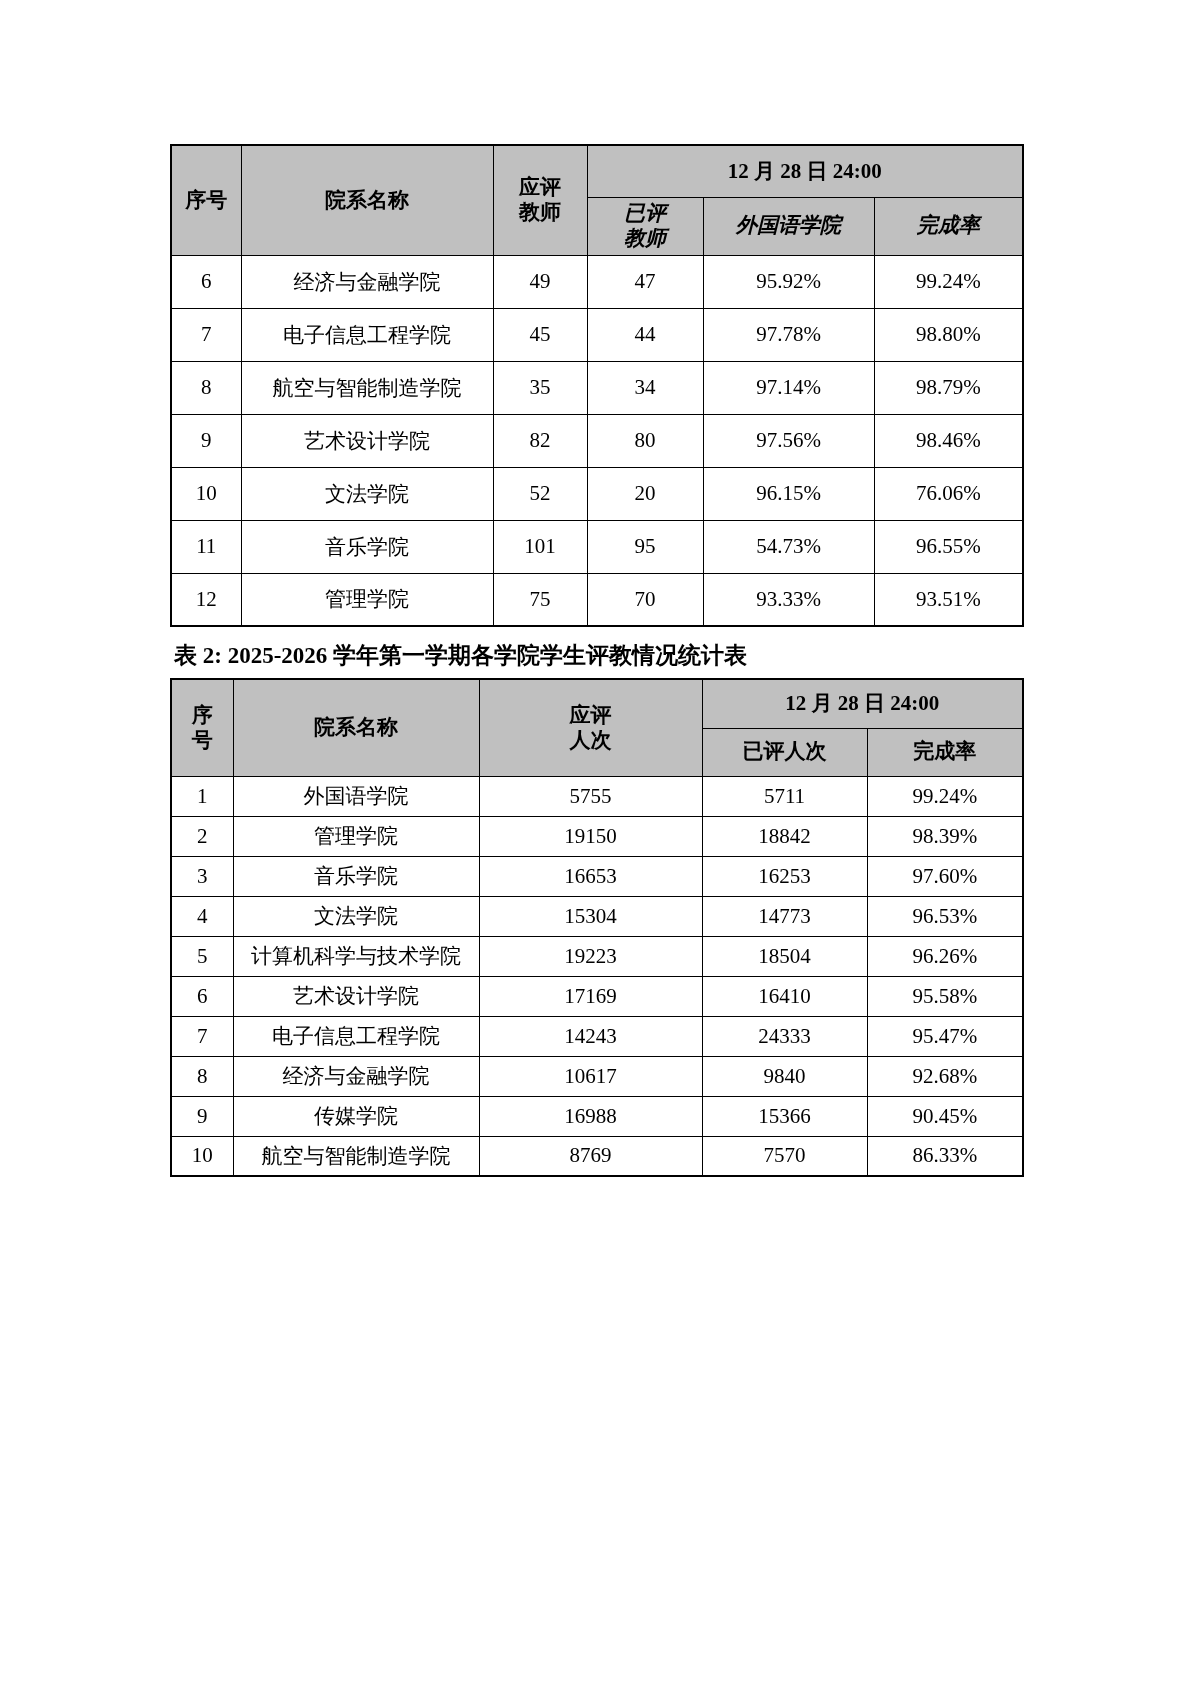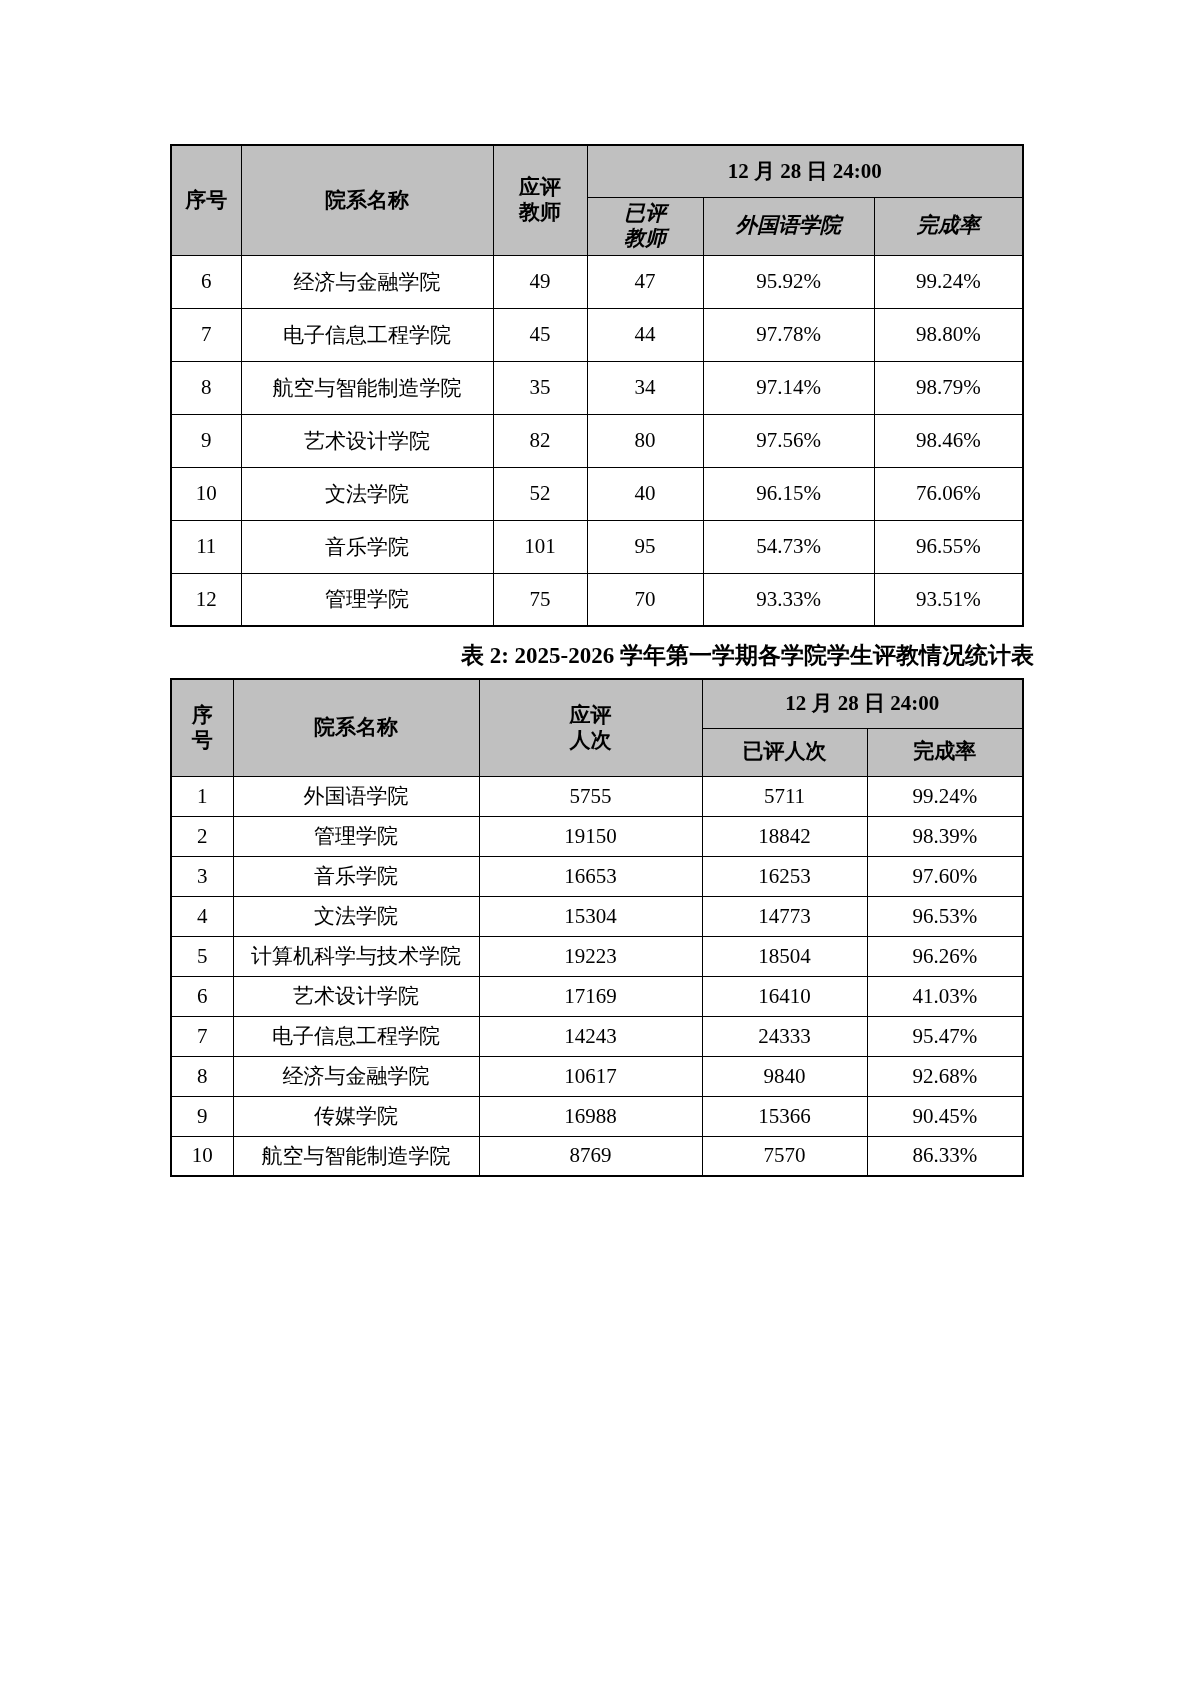--- a/index.html
+++ b/index.html
@@ -42,24 +42,24 @@
     font-weight: normal;
     white-space: nowrap;
   }
   #table1 { left: 170px; top: 144px; }
   #table1 tr.hrow1 { height: 52px; }
   #table1 tr.hrow2 { height: 58px; font-style: italic; }
   #table1 tbody tr { height: 53px; }
 
   #table2-title {
     position: absolute;
-    left: 182px;
+    left: 174px;
     top: 640px;
     width: 852px;
-    text-align: right;
+    text-align: left;
     font-size: 23px;
     font-weight: bold;
     white-space: nowrap;
   }
   #table2 { left: 170px; top: 678px; }
   #table2 tr.hrow1 { height: 49px; }
   #table2 tr.hrow2 { height: 48px; }
   #table2 tbody tr { height: 40px; }
 </style>
 </head>
@@ -121,21 +121,21 @@
           <td>艺术设计学院</td>
           <td>82</td>
           <td>80</td>
           <td>97.56%</td>
           <td>98.46%</td>
         </tr>
         <tr>
           <td>10</td>
           <td>文法学院</td>
           <td>52</td>
-          <td>40</td>
+          <td>20</td>
           <td>96.15%</td>
           <td>76.06%</td>
         </tr>
         <tr>
           <td>11</td>
           <td>音乐学院</td>
           <td>101</td>
           <td>95</td>
           <td>54.73%</td>
           <td>96.55%</td>
@@ -209,21 +209,21 @@
           <td>计算机科学与技术学院</td>
           <td>19223</td>
           <td>18504</td>
           <td>96.26%</td>
         </tr>
         <tr>
           <td>6</td>
           <td>艺术设计学院</td>
           <td>17169</td>
           <td>16410</td>
-          <td>41.03%</td>
+          <td>95.58%</td>
         </tr>
         <tr>
           <td>7</td>
           <td>电子信息工程学院</td>
           <td>14243</td>
           <td>24333</td>
           <td>95.47%</td>
         </tr>
         <tr>
           <td>8</td>

